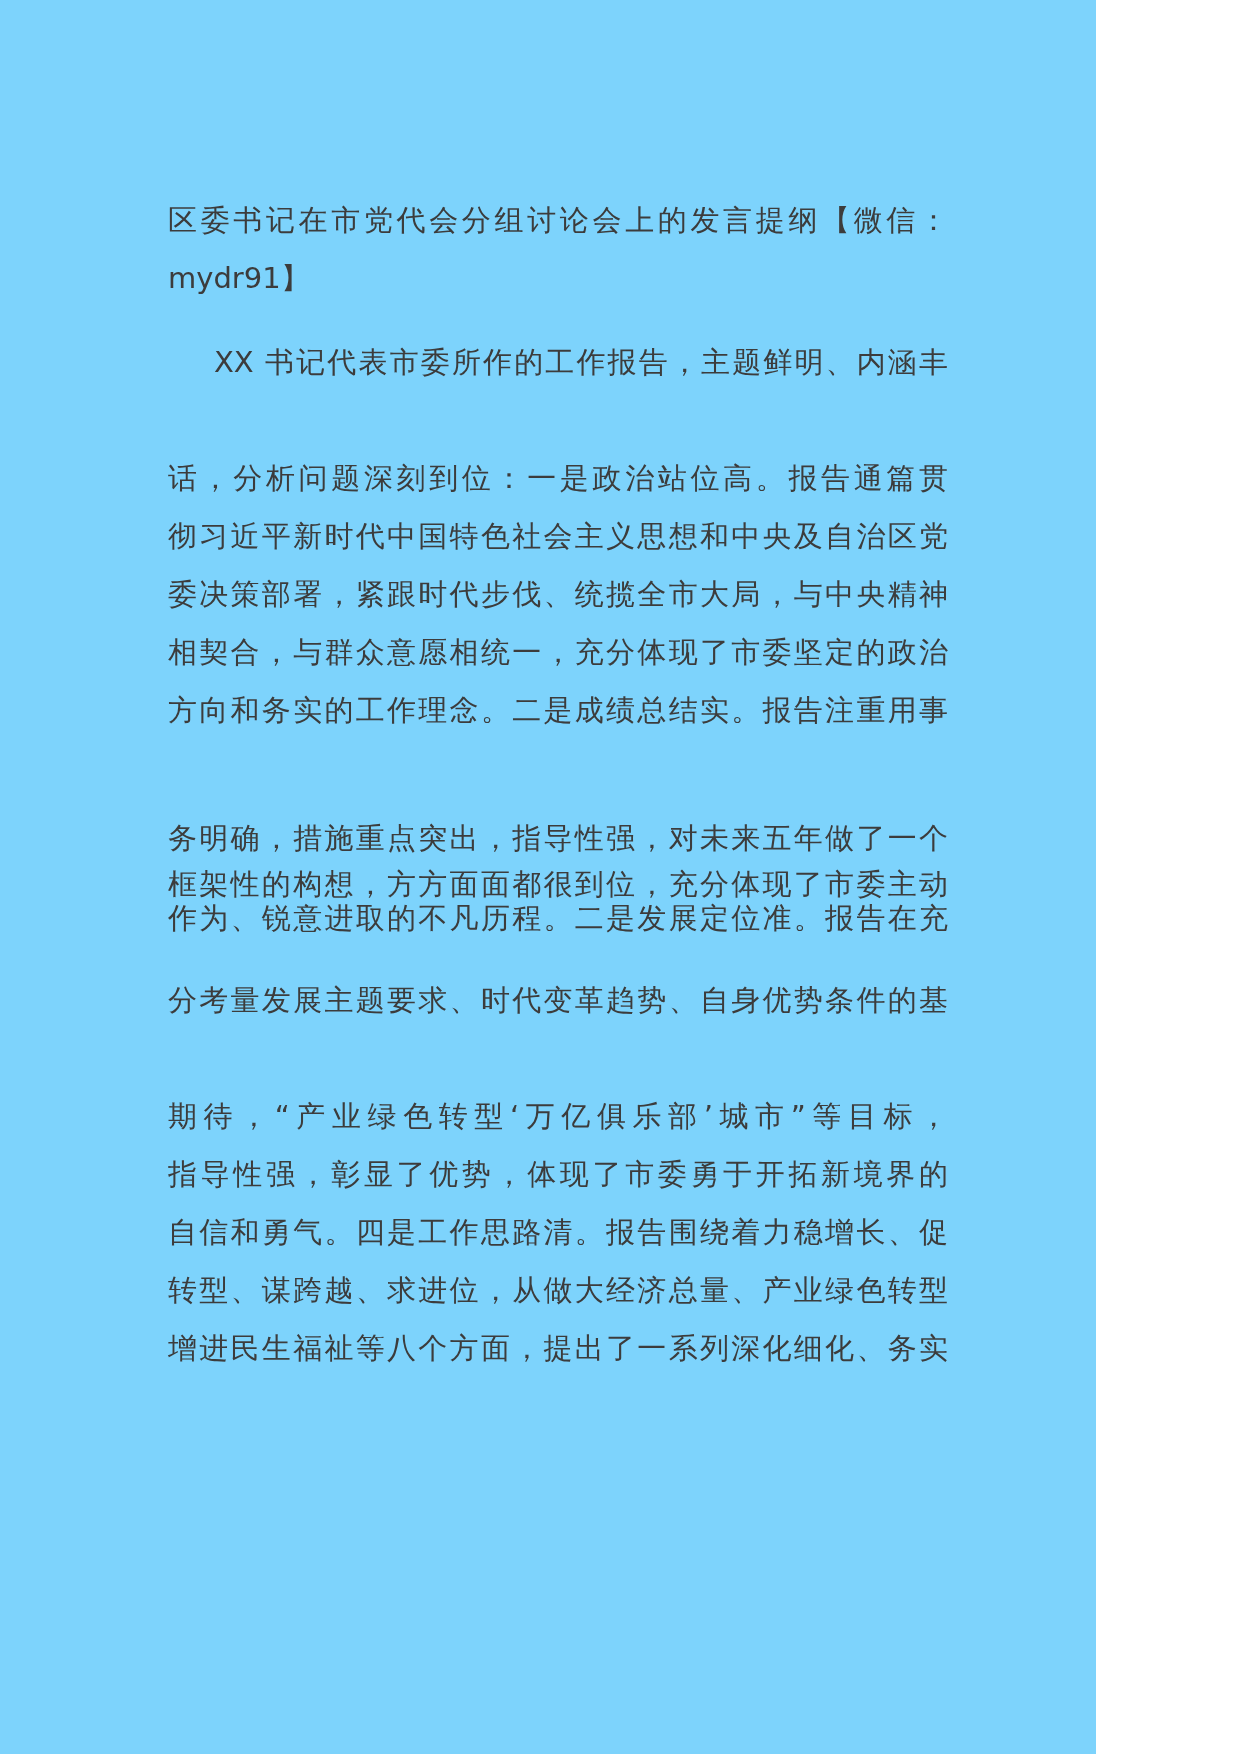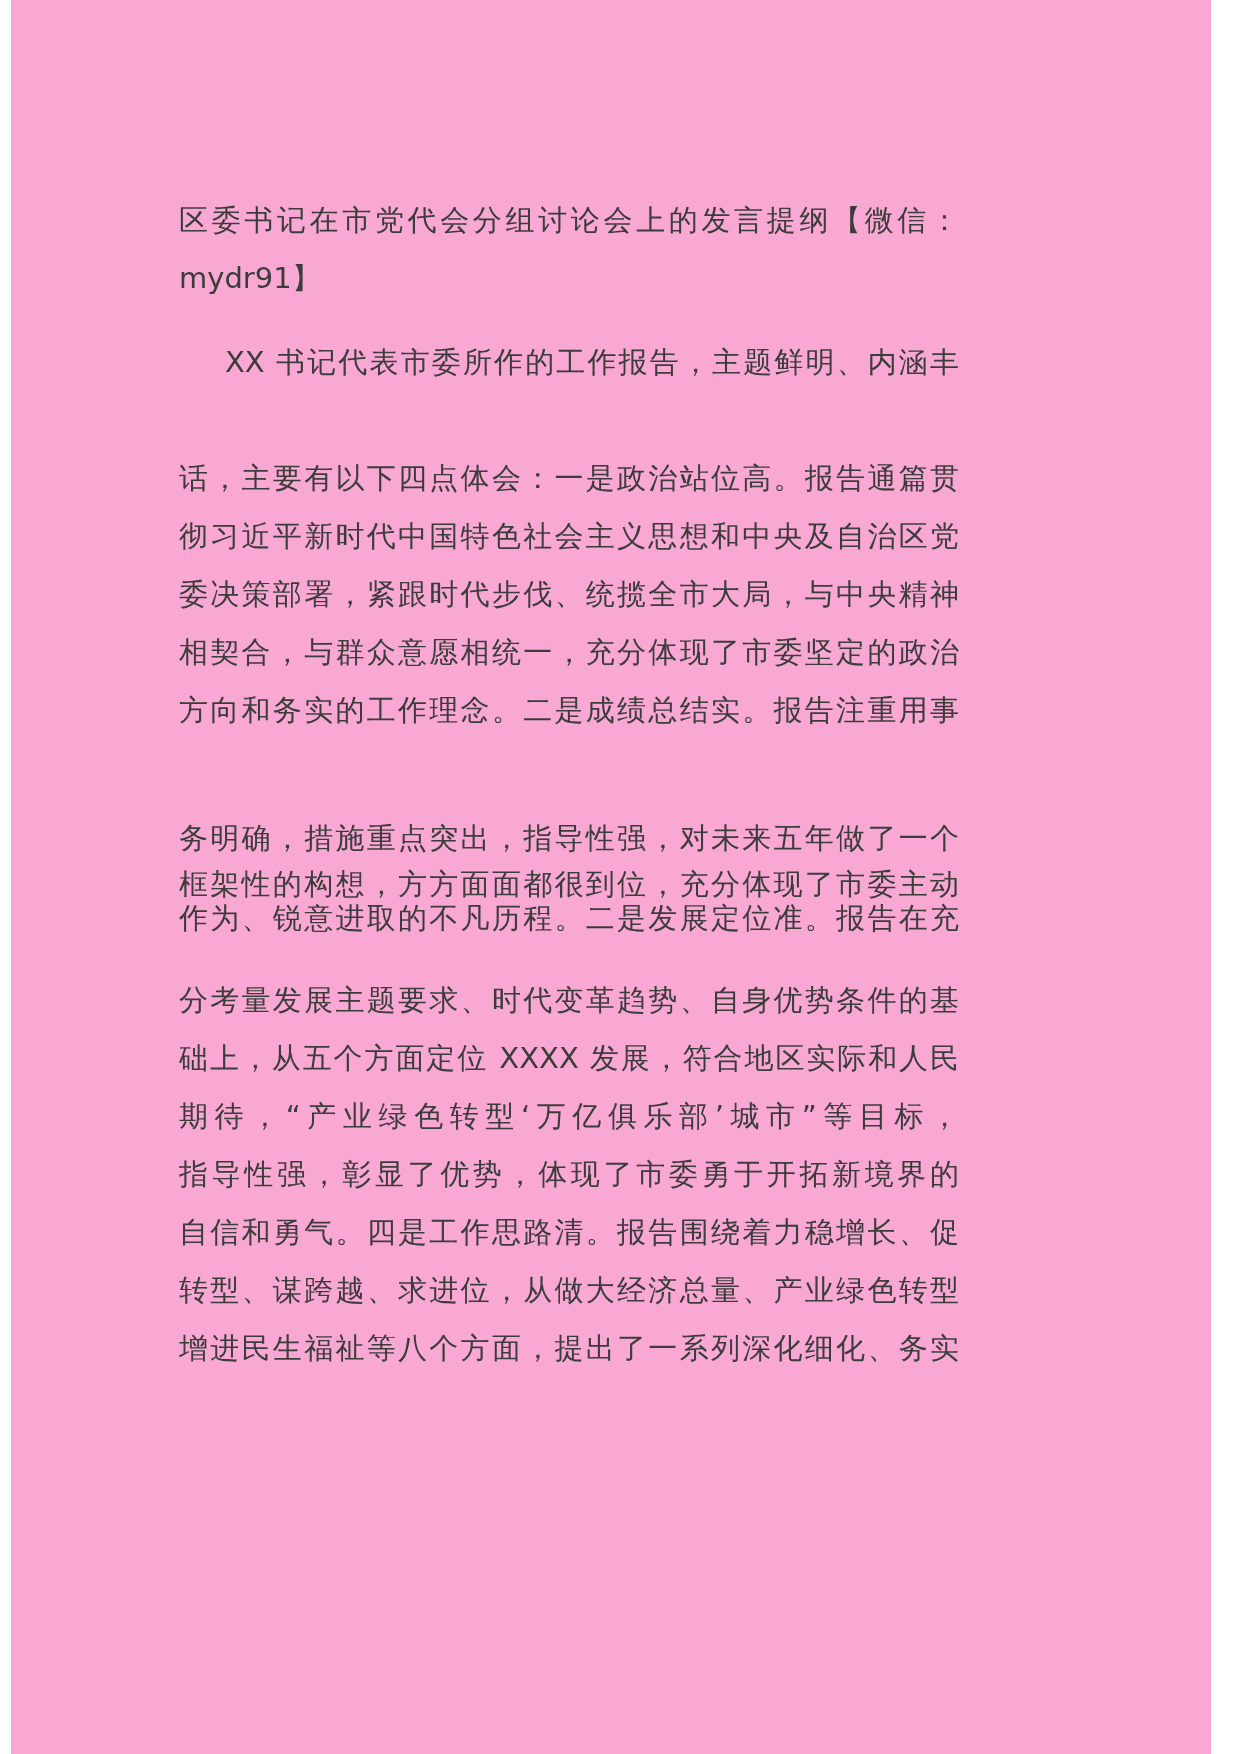--- a/index.html
+++ b/index.html
@@ -1,17 +1,17 @@
 <!DOCTYPE html>
 <html><head>
 <meta charset="utf-8">
 <style>
   html, body { margin: 0; padding: 0; background: #ffffff; }
   body { width: 1240px; height: 1754px; position: relative; overflow: hidden; }
-  .page { position: absolute; left: 0; top: 0; width: 1200px; height: 1754px; background: #f9a8d4; margin-left: 11px; }
+  .page { position: absolute; left: 0; top: 0; width: 1096px; height: 1754px; background: #7dd3fc; }
   .line {
     position: absolute;
     left: 168px;
     width: 780px;
     font-family: "DejaVu Sans", "Liberation Sans", sans-serif;
     font-size: 29px;
     line-height: 40px;
     color: #3c3c3c;
     white-space: nowrap;
     text-align: justify;
@@ -21,28 +21,27 @@
   .line.indent { padding-left: 46px; width: 734px; }
 </style>
 </head>
 <body>
 
 <div class="page">
   <div class="line" style="top:200px;">区委书记在市党代会分组讨论会上的发言提纲【微信：</div>
   <div class="line last" style="top:258px;">mydr91】</div>
 
   <div class="line indent" style="top:342px;">XX 书记代表市委所作的工作报告，主题鲜明、内涵丰</div>
-  <div class="line" style="top:458px;">话，主要有以下四点体会：一是政治站位高。报告通篇贯</div>
+  <div class="line" style="top:458px;">话，分析问题深刻到位：一是政治站位高。报告通篇贯</div>
   <div class="line" style="top:516px;">彻习近平新时代中国特色社会主义思想和中央及自治区党</div>
   <div class="line" style="top:574px;">委决策部署，紧跟时代步伐、统揽全市大局，与中央精神</div>
   <div class="line" style="top:632px;">相契合，与群众意愿相统一，充分体现了市委坚定的政治</div>
   <div class="line" style="top:690px;">方向和务实的工作理念。二是成绩总结实。报告注重用事</div>
   <div class="line" style="top:818px;">务明确，措施重点突出，指导性强，对未来五年做了一个</div>
   <div class="line" style="top:864px;">框架性的构想，方方面面都很到位，充分体现了市委主动</div>
   <div class="line" style="top:898px;">作为、锐意进取的不凡历程。二是发展定位准。报告在充</div>
   <div class="line" style="top:980px;">分考量发展主题要求、时代变革趋势、自身优势条件的基</div>
-  <div class="line" style="top:1038px;">础上，从五个方面定位 XXXX 发展，符合地区实际和人民</div>
   <div class="line" style="top:1096px;">期待，“产业绿色转型‘万亿俱乐部’城市”等目标，</div>
   <div class="line" style="top:1154px;">指导性强，彰显了优势，体现了市委勇于开拓新境界的</div>
   <div class="line" style="top:1212px;">自信和勇气。四是工作思路清。报告围绕着力稳增长、促</div>
   <div class="line" style="top:1270px;">转型、谋跨越、求进位，从做大经济总量、产业绿色转型</div>
   <div class="line" style="top:1328px;">增进民生福祉等八个方面，提出了一系列深化细化、务实</div>
 </div>
 
 </body></html>

